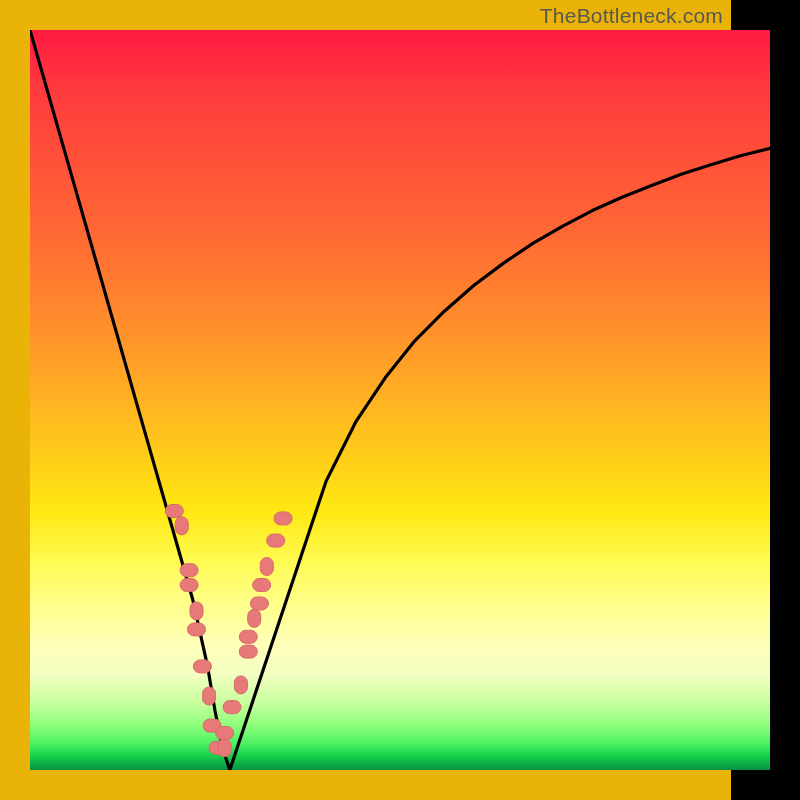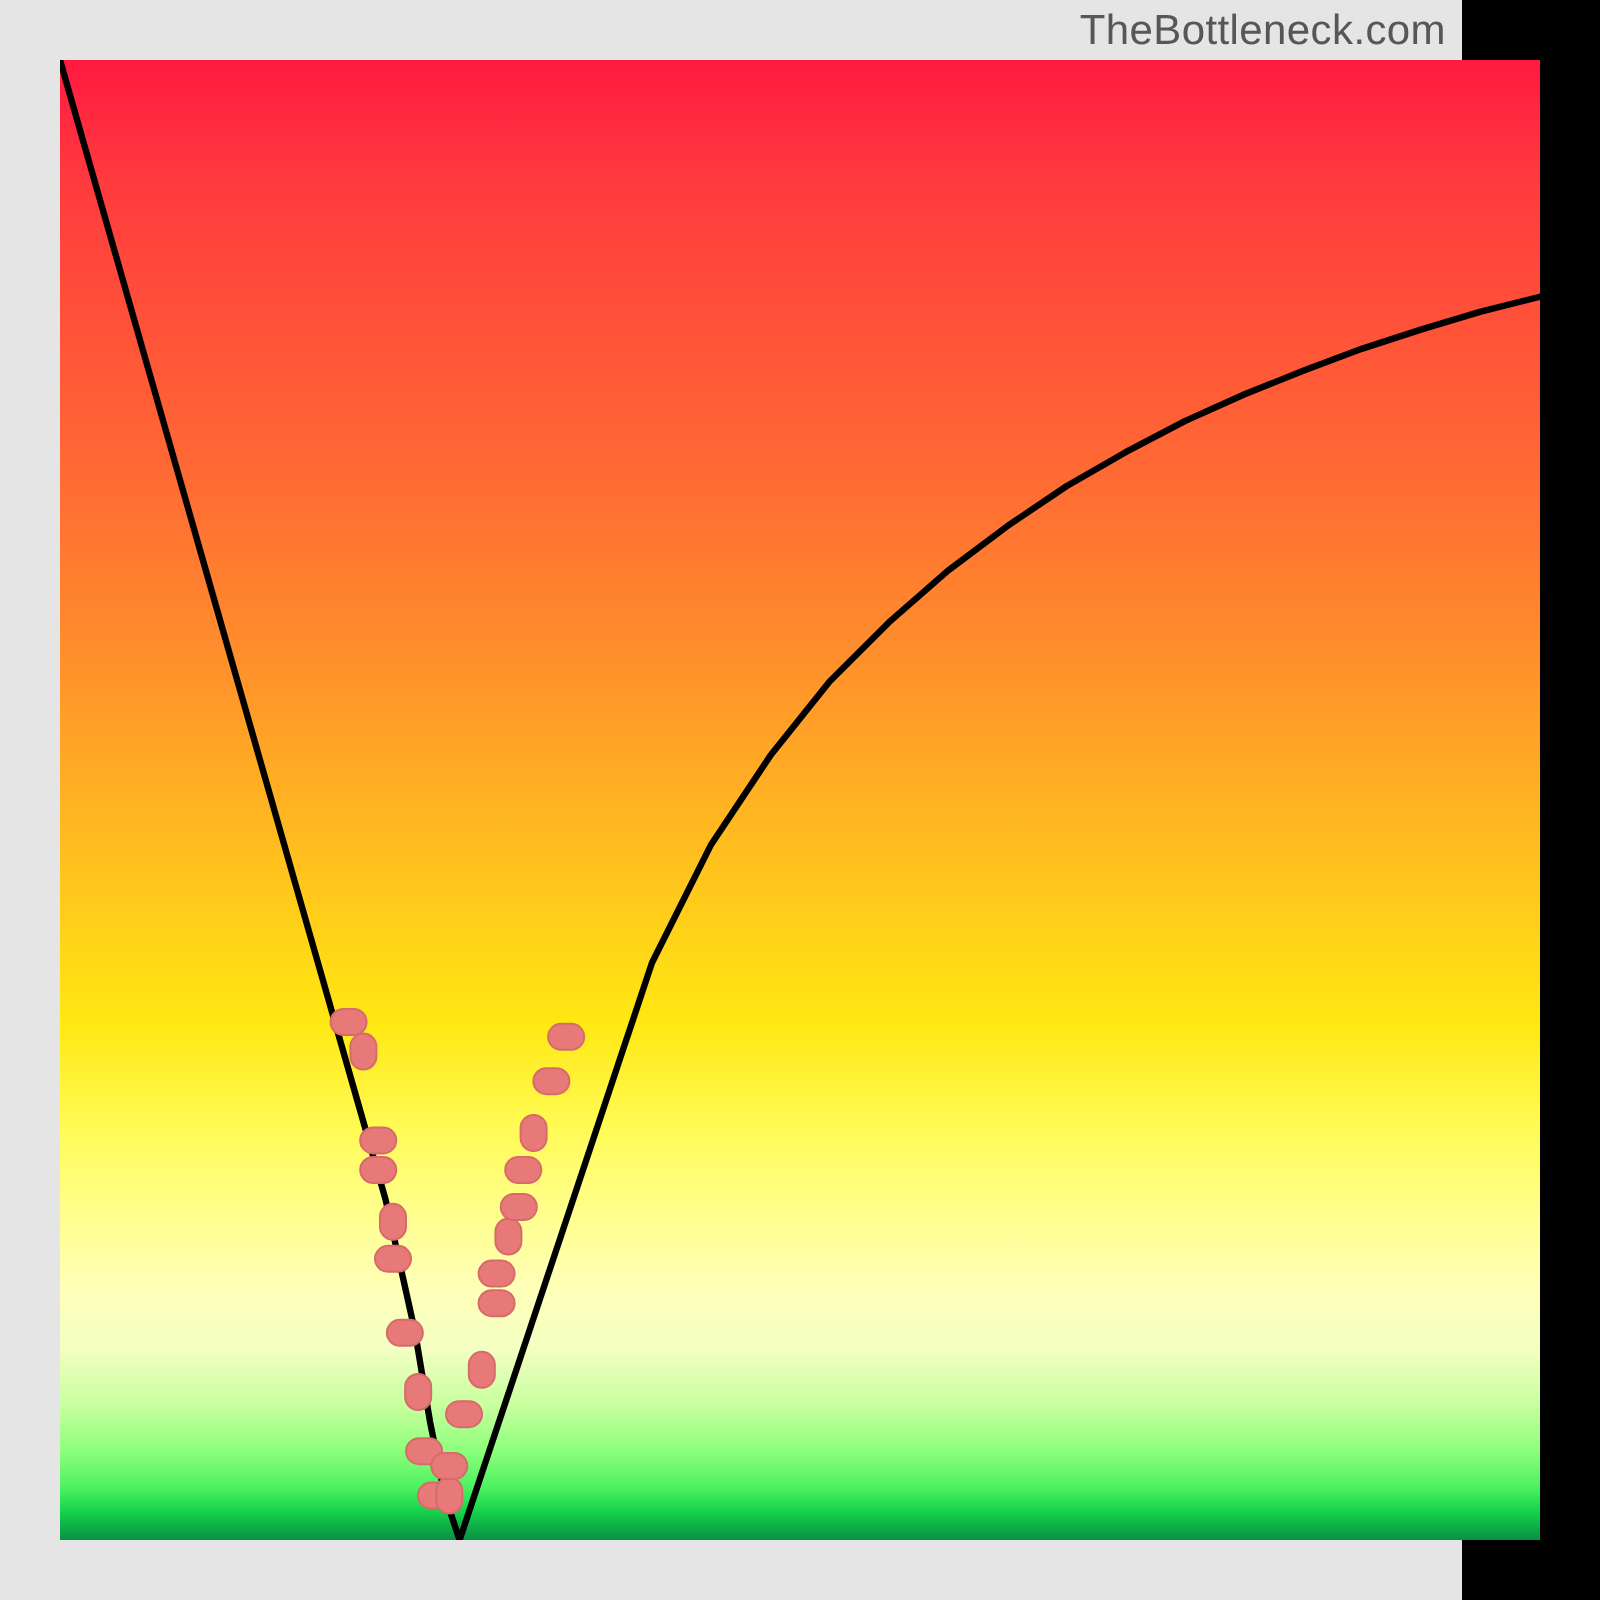--- a/index.html
+++ b/index.html
@@ -10,21 +10,21 @@
     overflow: hidden;
     background: #000;
     font-family: Arial, Helvetica, sans-serif;
   }
   .frame {
     position: absolute;
     top: 0;
     left: 0;
     width: 731px;
     height: 800px;
-    background: #e5e5e5;
+    background: #eab308;
   }
   .plot {
     position: absolute;
     top: 30px;
     left: 30px;
     width: 740px;
     height: 740px;
     
     background: linear-gradient(
       to bottom,

